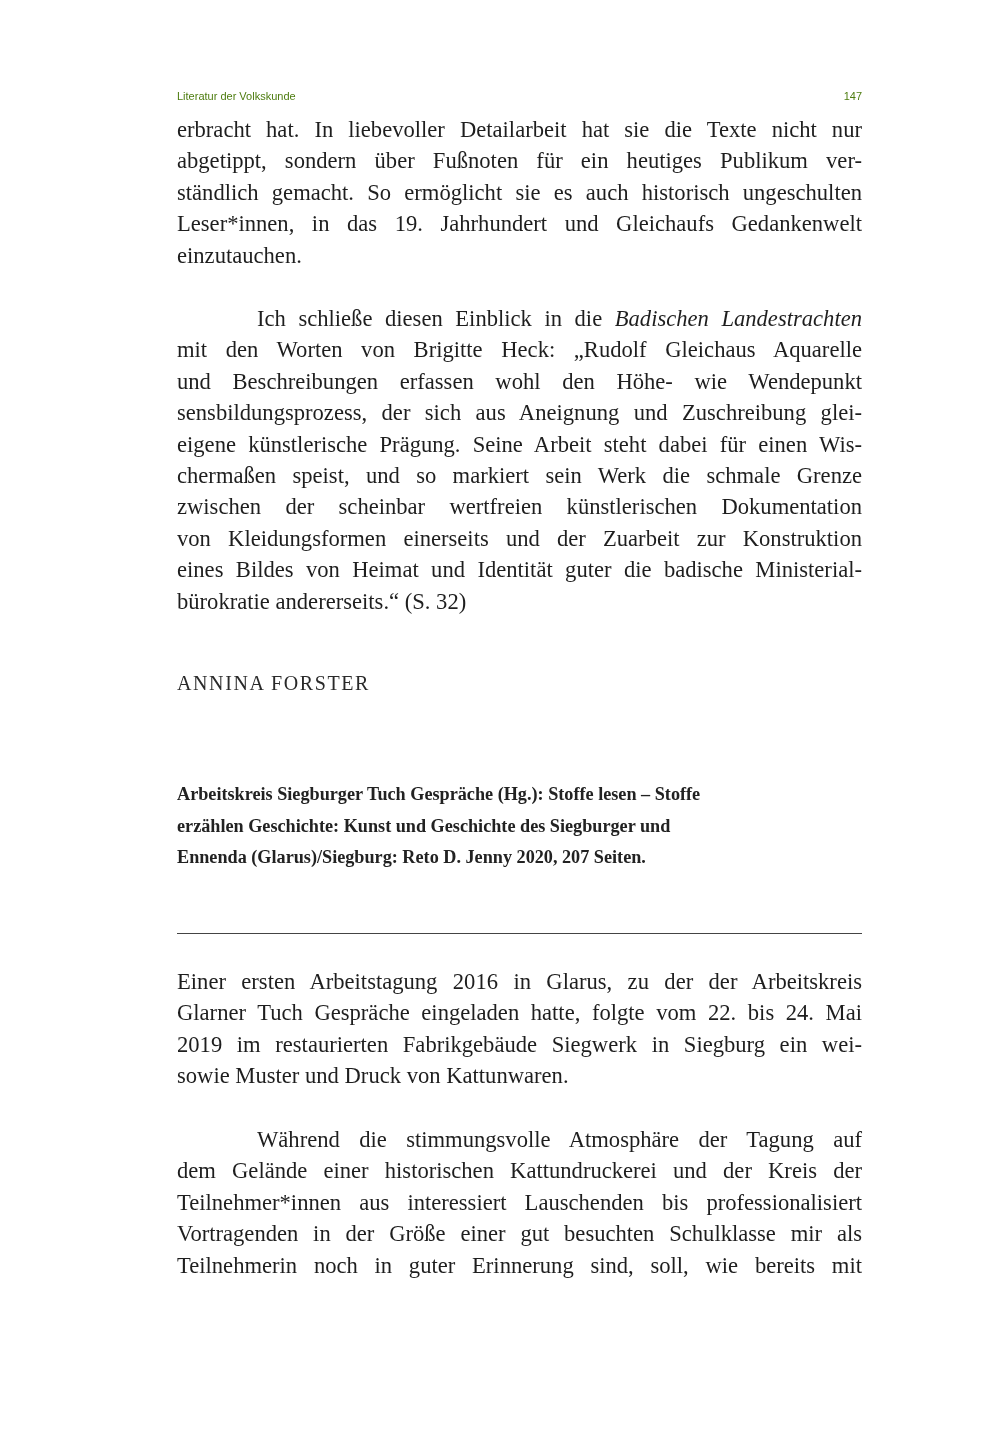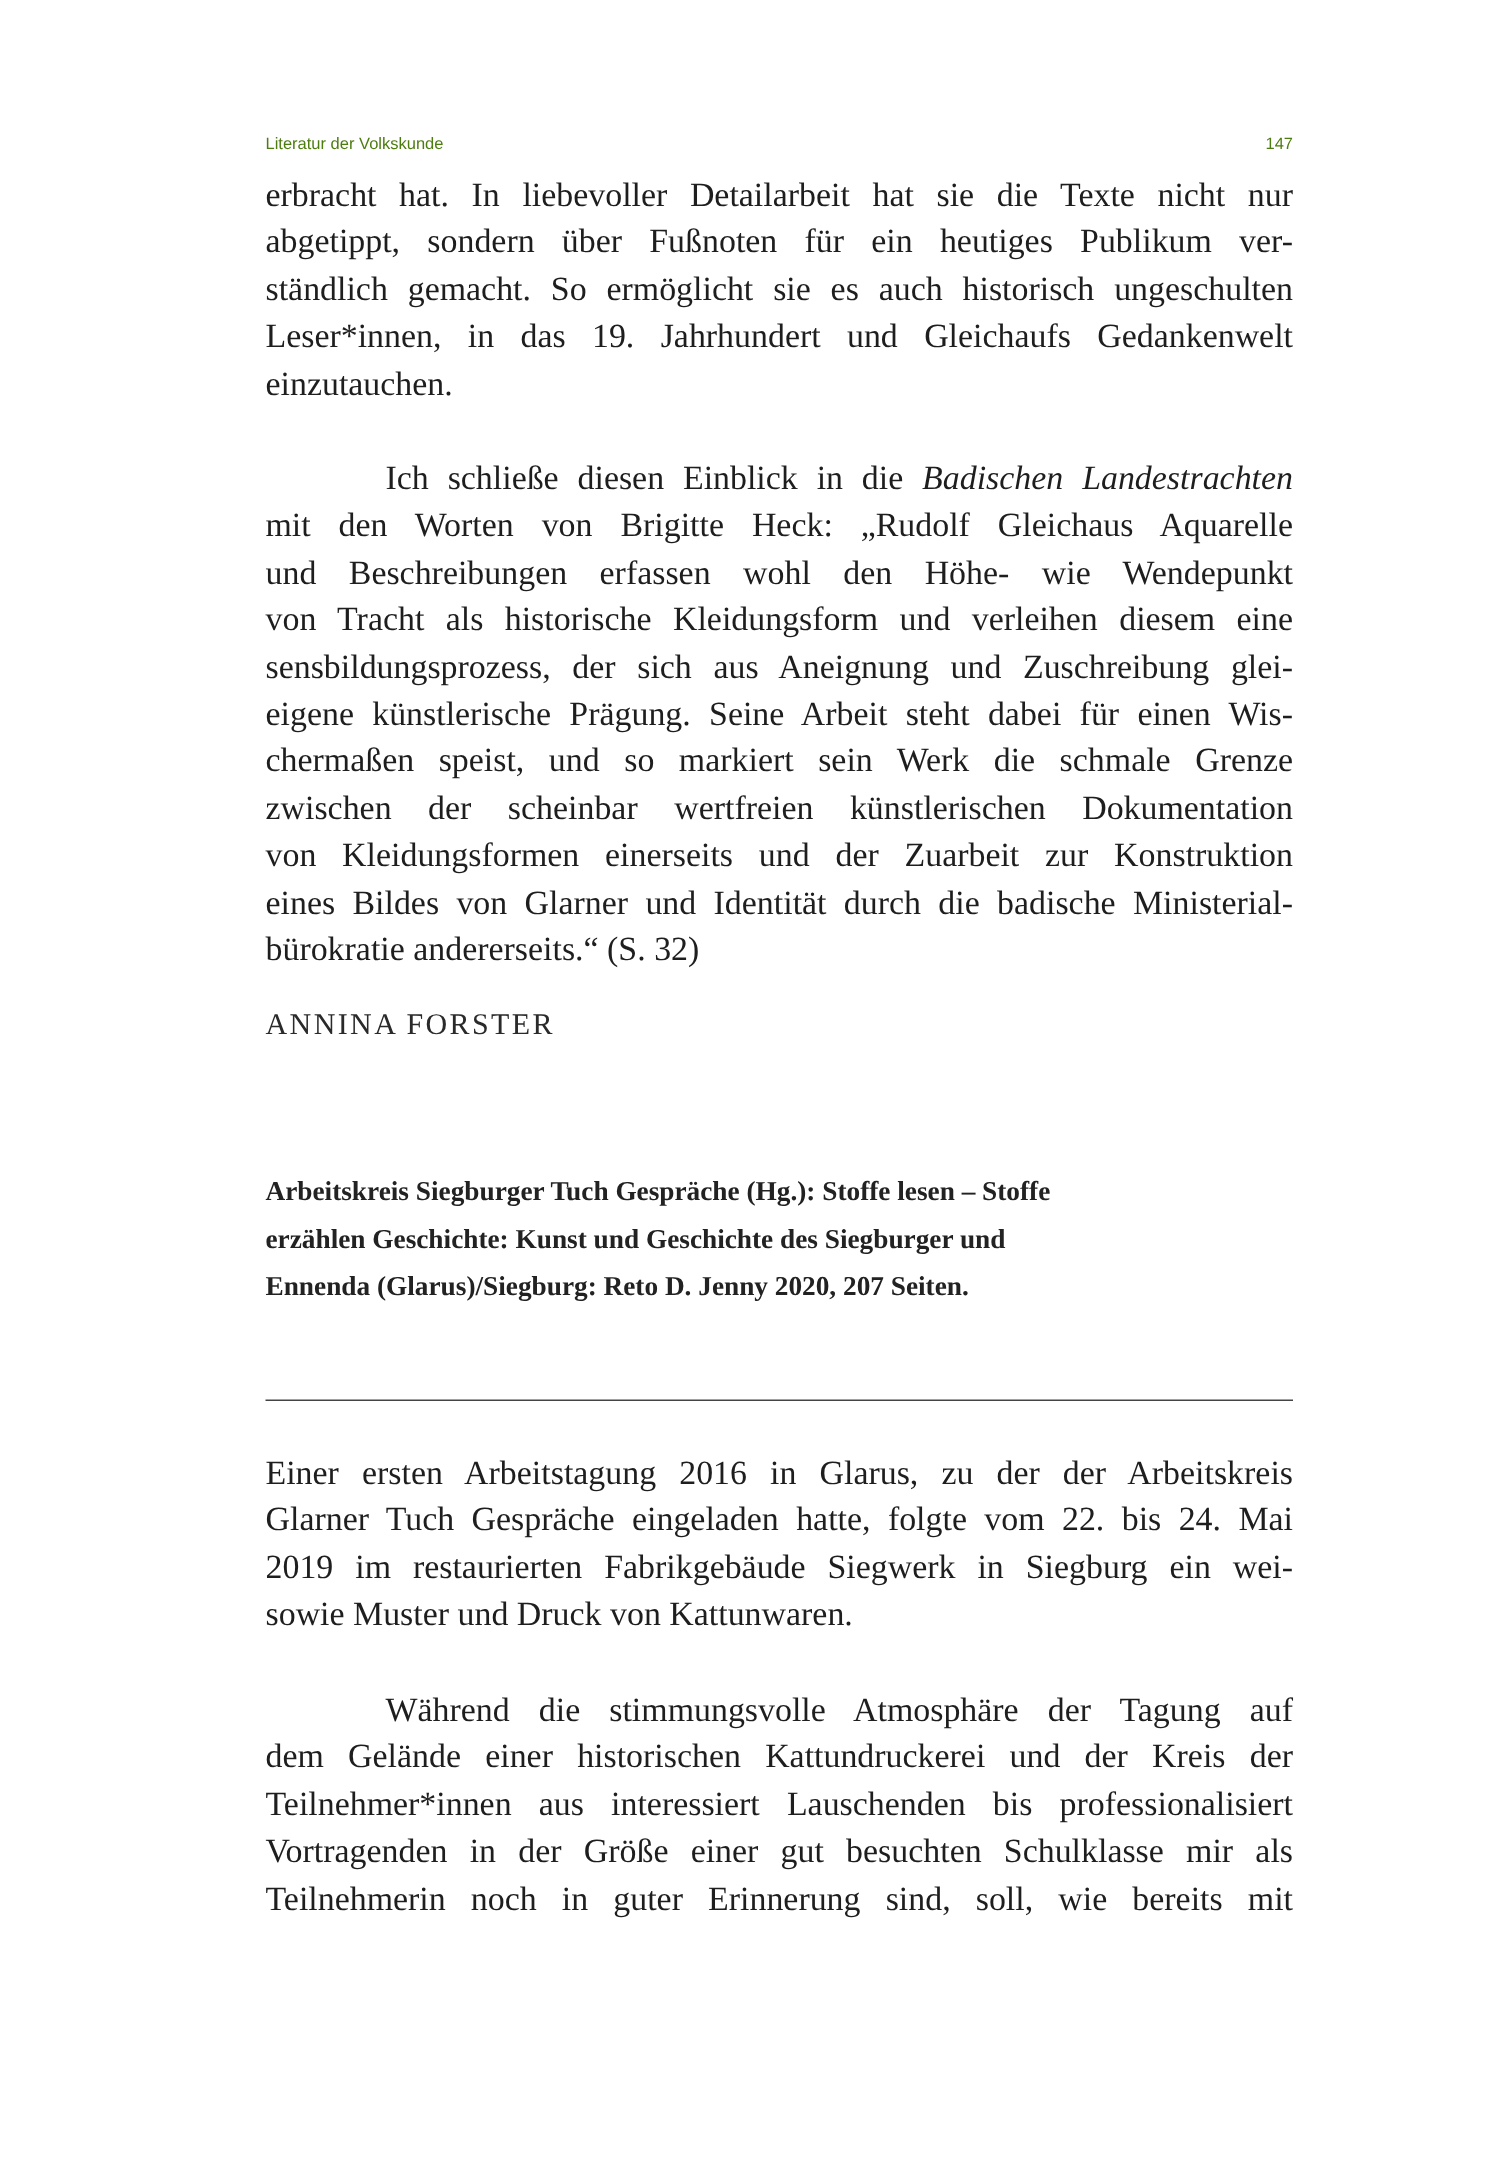--- a/index.html
+++ b/index.html
@@ -101,27 +101,26 @@
   <span class="line">abgetippt, sondern über Fußnoten für ein heutiges Publikum ver-</span>
   <span class="line">ständlich gemacht. So ermöglicht sie es auch historisch ungeschulten</span>
   <span class="line">Leser*innen, in das 19. Jahrhundert und Gleichaufs Gedankenwelt</span>
   <span class="line last">einzutauchen.</span>
 </div>
 
 <div class="body-text" style="top:303px;">
   <span class="line indent"><span>Ich schließe diesen Einblick in die </span><i>Badischen Landestrachten</i></span>
   <span class="line">mit den Worten von Brigitte Heck: „Rudolf Gleichaus Aquarelle</span>
   <span class="line">und Beschreibungen erfassen wohl den Höhe- wie Wendepunkt</span>
-  <span class="line">von Tracht als historische Kleidungsform und verleihen diesem eine</span>
   <span class="line">sensbildungsprozess, der sich aus Aneignung und Zuschreibung glei-</span>
   <span class="line">eigene künstlerische Prägung. Seine Arbeit steht dabei für einen Wis-</span>
   <span class="line">chermaßen speist, und so markiert sein Werk die schmale Grenze</span>
   <span class="line">zwischen der scheinbar wertfreien künstlerischen Dokumentation</span>
   <span class="line">von Kleidungsformen einerseits und der Zuarbeit zur Konstruktion</span>
-  <span class="line">eines Bildes von Glarner und Identität durch die badische Ministerial-</span>
+  <span class="line">eines Bildes von Heimat und Identität guter die badische Ministerial-</span>
   <span class="line last">bürokratie andererseits.“ (S. 32)</span>
 </div>
 
 <div class="signature">Annina Forster</div>
 
 <div class="review-heading">
   <span class="hline">Arbeitskreis Siegburger Tuch Gespräche (Hg.): Stoffe lesen – Stoffe</span>
   <span class="hline">erzählen Geschichte: Kunst und Geschichte des Siegburger und</span>
   <span class="hline">Ennenda (Glarus)/Siegburg: Reto D. Jenny 2020, 207 Seiten.</span>
 </div>

